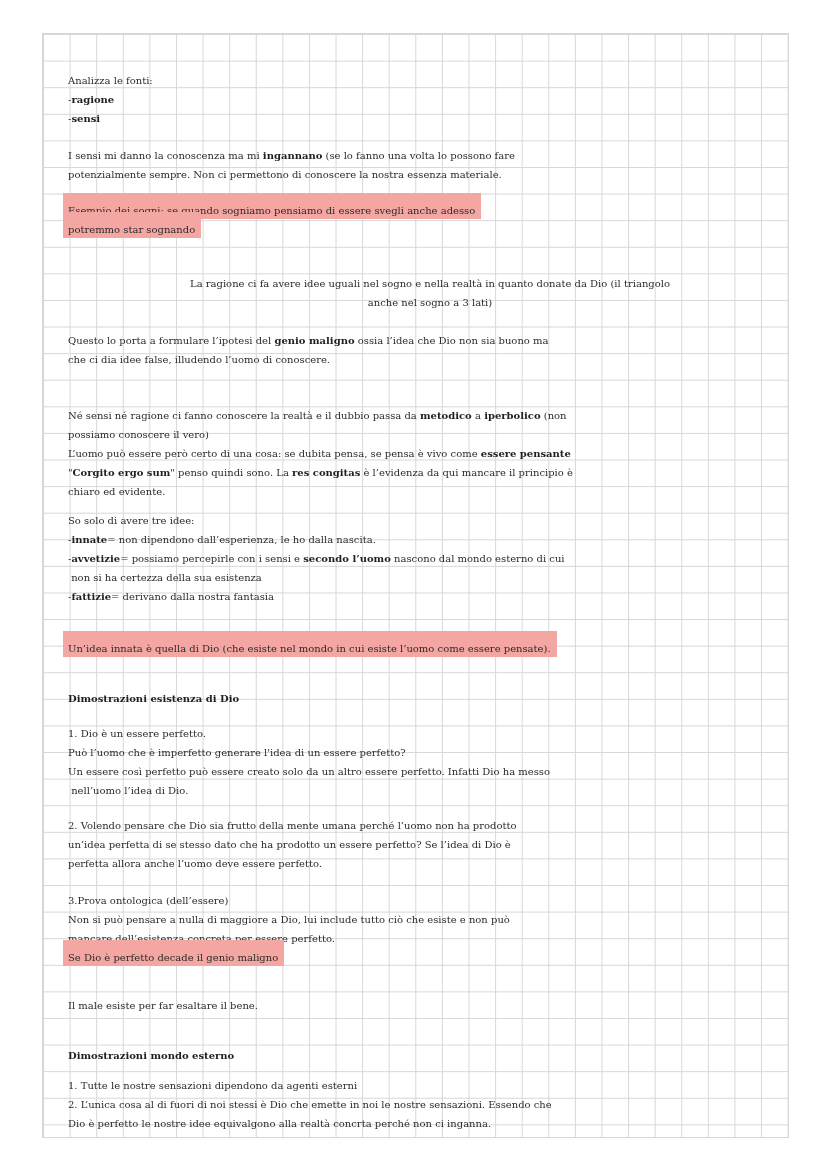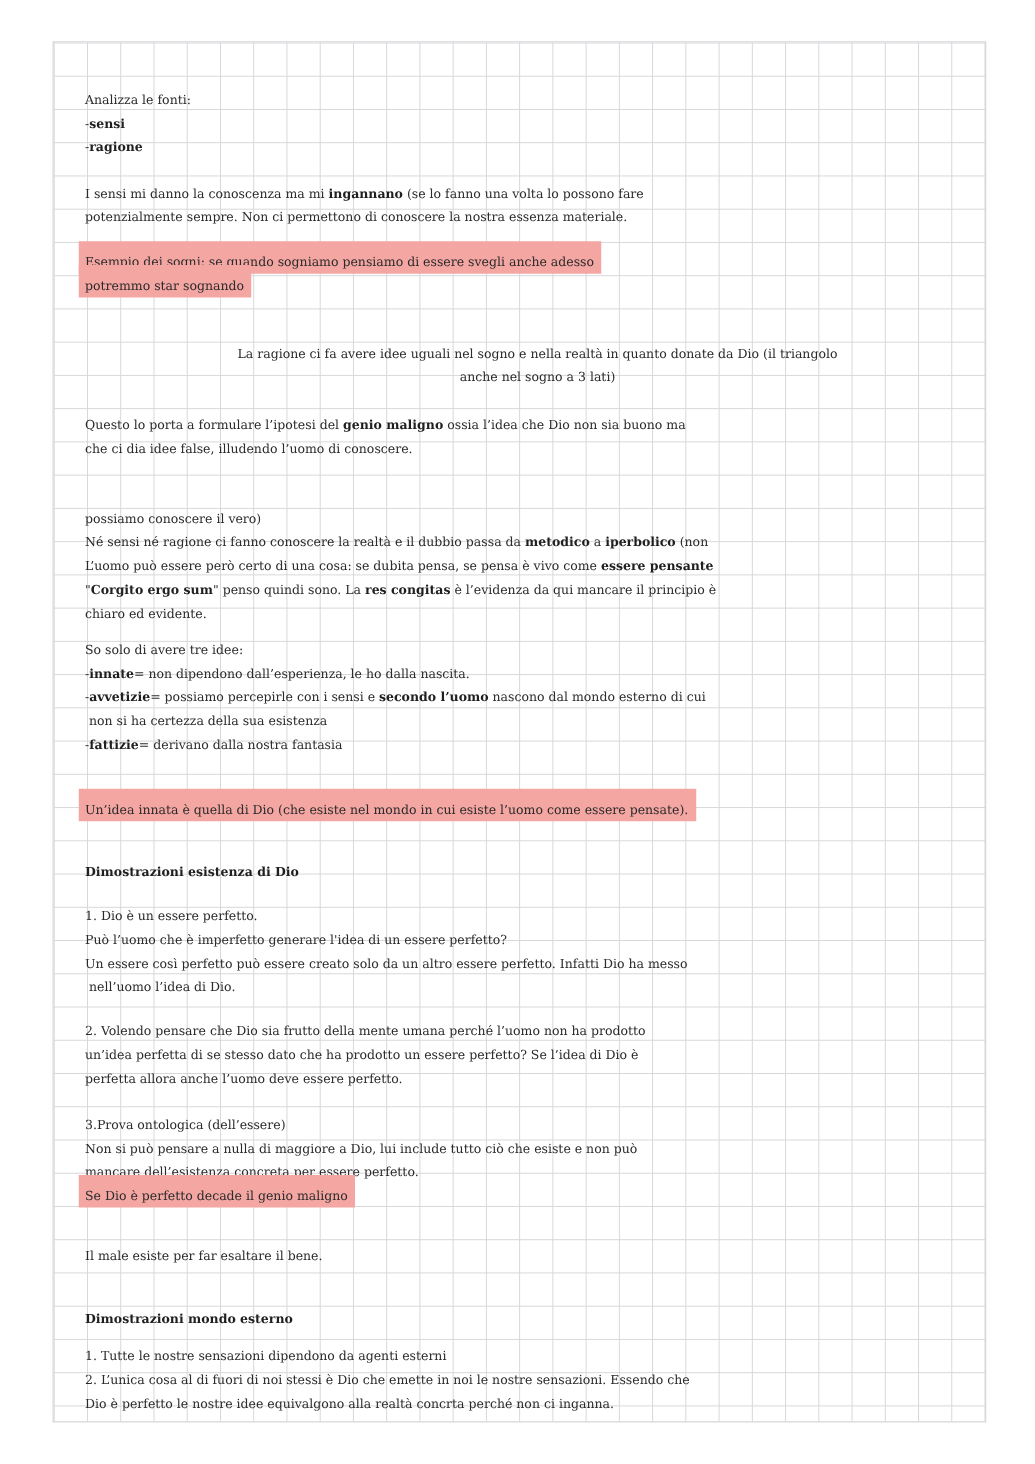--- a/index.html
+++ b/index.html
@@ -37,42 +37,42 @@
     margin-left: -5px;
   }
 </style>
 </head>
 <body style="background: rgb(255, 255, 255);">
 
 <div class="grid-paper"></div>
 <div class="text-layer">
     <div class="block" style="margin-top: 0px;">
       <div class="line"><span><span>Analizza le fonti:</span></span></div>
+      <div class="line"><span><span>-</span><b>ragione</b></span></div>
       <div class="line"><span><span>-</span><b>sensi</b></span></div>
-      <div class="line"><span><span>-</span><b>ragione</b></span></div>
     </div>
     <div class="block" style="margin-top: 18px;">
       <div class="line"><span><span>I sensi mi danno la conoscenza ma mi </span><b>ingannano</b><span> (se lo fanno una volta lo possono fare</span></span></div>
       <div class="line"><span><span>potenzialmente sempre. Non ci permettono di conoscere la nostra essenza materiale.</span></span></div>
     </div>
     <div class="block" style="margin-top: 17px;">
       <div class="line"><span class="hl"><span>Esempio dei sogni: se quando sogniamo pensiamo di essere svegli anche adesso</span></span></div>
       <div class="line"><span class="hl"><span>potremmo star sognando</span></span></div>
     </div>
     <div class="block" style="margin-top: 35px; text-align: center;">
       <div class="line"><span><span>La ragione ci fa avere idee uguali nel sogno e nella realtà in quanto donate da Dio (il triangolo</span></span></div>
       <div class="line"><span><span>anche nel sogno a 3 lati)</span></span></div>
     </div>
     <div class="block" style="margin-top: 19px;">
       <div class="line"><span><span>Questo lo porta a formulare l’ipotesi del </span><b>genio maligno</b><span> ossia l’idea che Dio non sia buono ma</span></span></div>
       <div class="line"><span><span>che ci dia idee false, illudendo l’uomo di conoscere.</span></span></div>
     </div>
     <div class="block" style="margin-top: 37px;">
+      <div class="line"><span><span>Né sensi né ragione ci fanno conoscere la realtà e il dubbio passa da </span><b>metodico</b><span> a </span><b>iperbolico</b><span> (non</span></span></div>
       <div class="line"><span><span>possiamo conoscere il vero)</span></span></div>
-      <div class="line"><span><span>Né sensi né ragione ci fanno conoscere la realtà e il dubbio passa da </span><b>metodico</b><span> a </span><b>iperbolico</b><span> (non</span></span></div>
       <div class="line"><span><span>L’uomo può essere però certo di una cosa: se dubita pensa, se pensa è vivo come </span><b>essere pensante</b></span></div>
       <div class="line"><span><span>"</span><b>Corgito ergo sum</b><span>" penso quindi sono. La </span><b>res congitas</b><span> è l’evidenza da qui mancare il principio è</span></span></div>
       <div class="line"><span><span>chiaro ed evidente.</span></span></div>
     </div>
     <div class="block" style="margin-top: 10px;">
       <div class="line"><span><span>So solo di avere tre idee:</span></span></div>
       <div class="line"><span><span>-</span><b>innate</b><span>= non dipendono dall’esperienza, le ho dalla nascita.</span></span></div>
       <div class="line"><span><span>-</span><b>avvetizie</b><span>= possiamo percepirle con i sensi e </span><b>secondo l’uomo</b><span> nascono dal mondo esterno di cui</span></span></div>
       <div class="line"><span><span> non si ha certezza della sua esistenza</span></span></div>
       <div class="line"><span><span>-</span><b>fattizie</b><span>= derivano dalla nostra fantasia</span></span></div>

